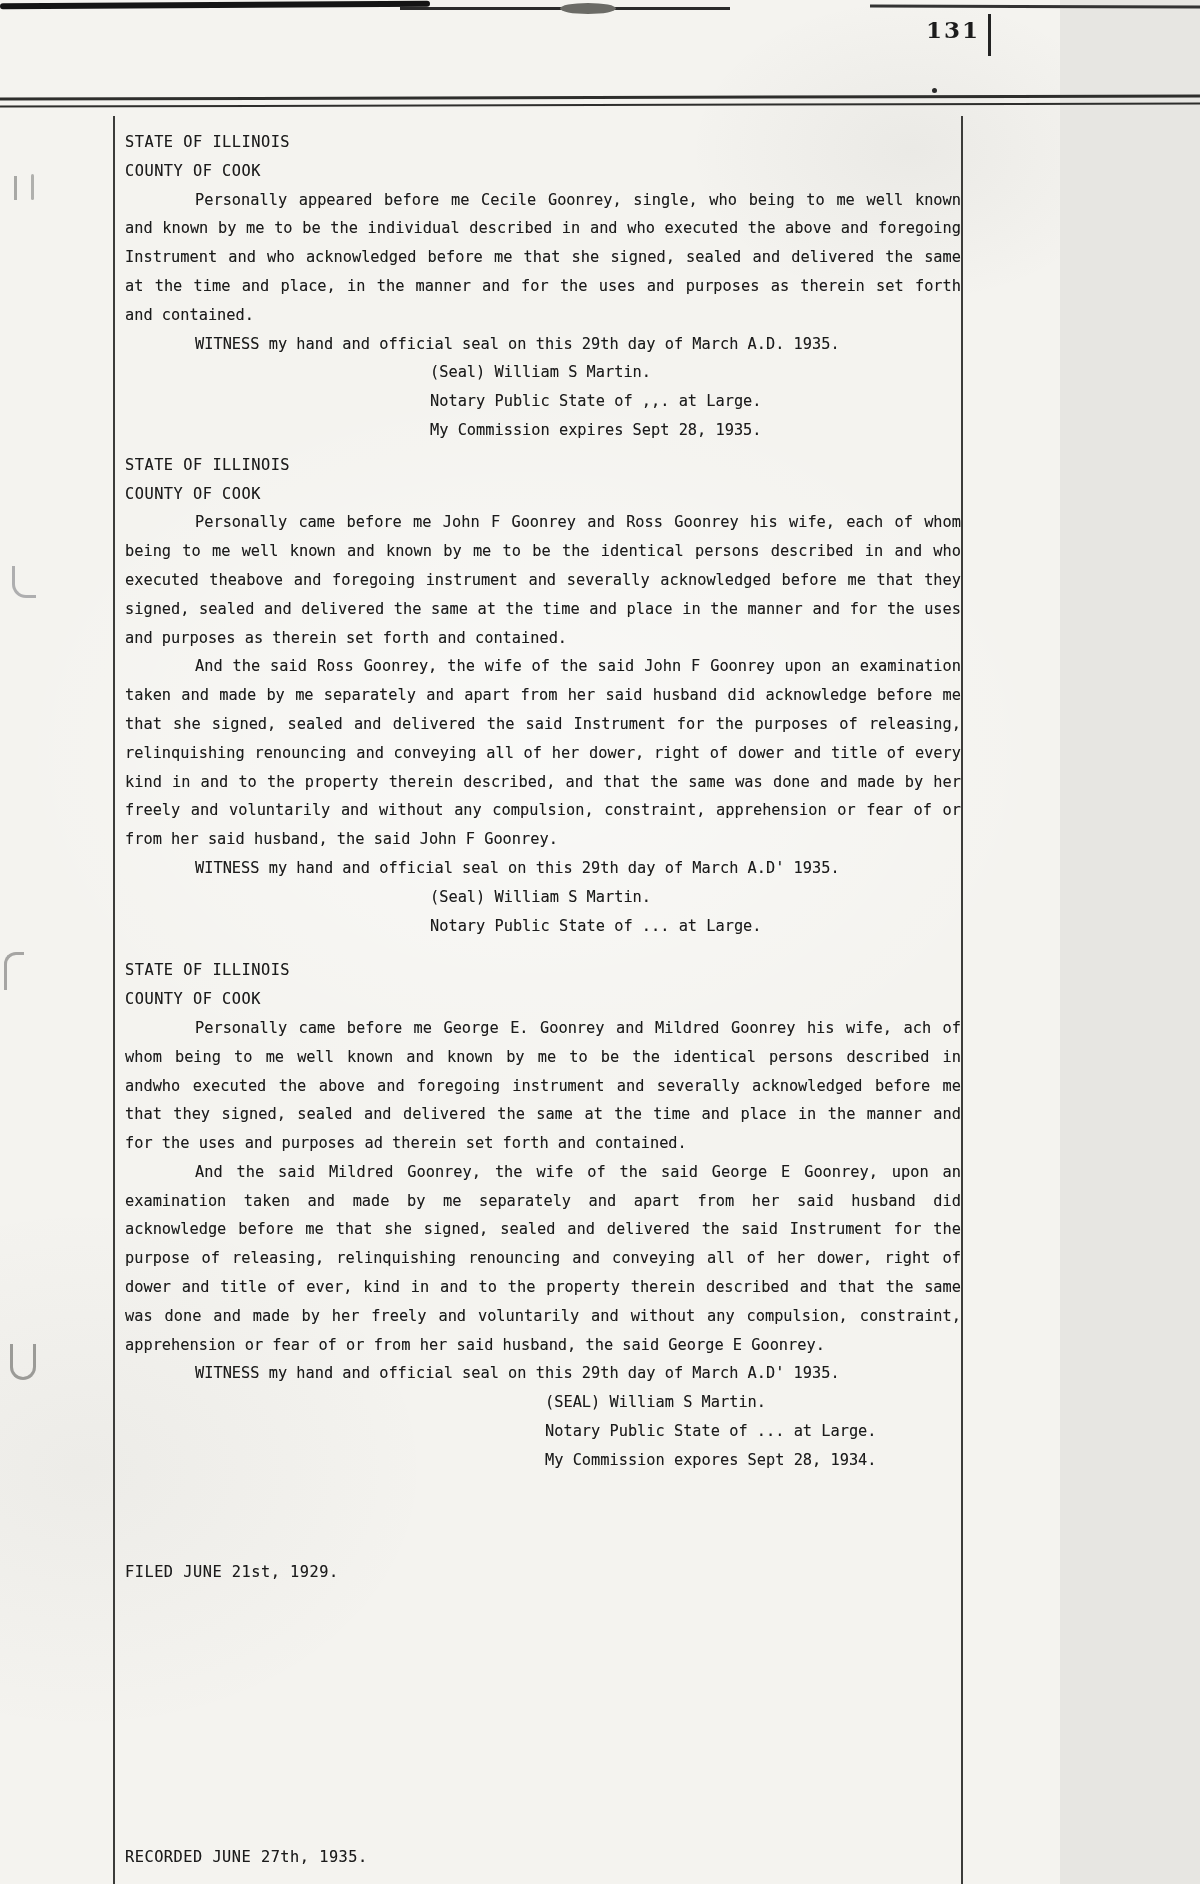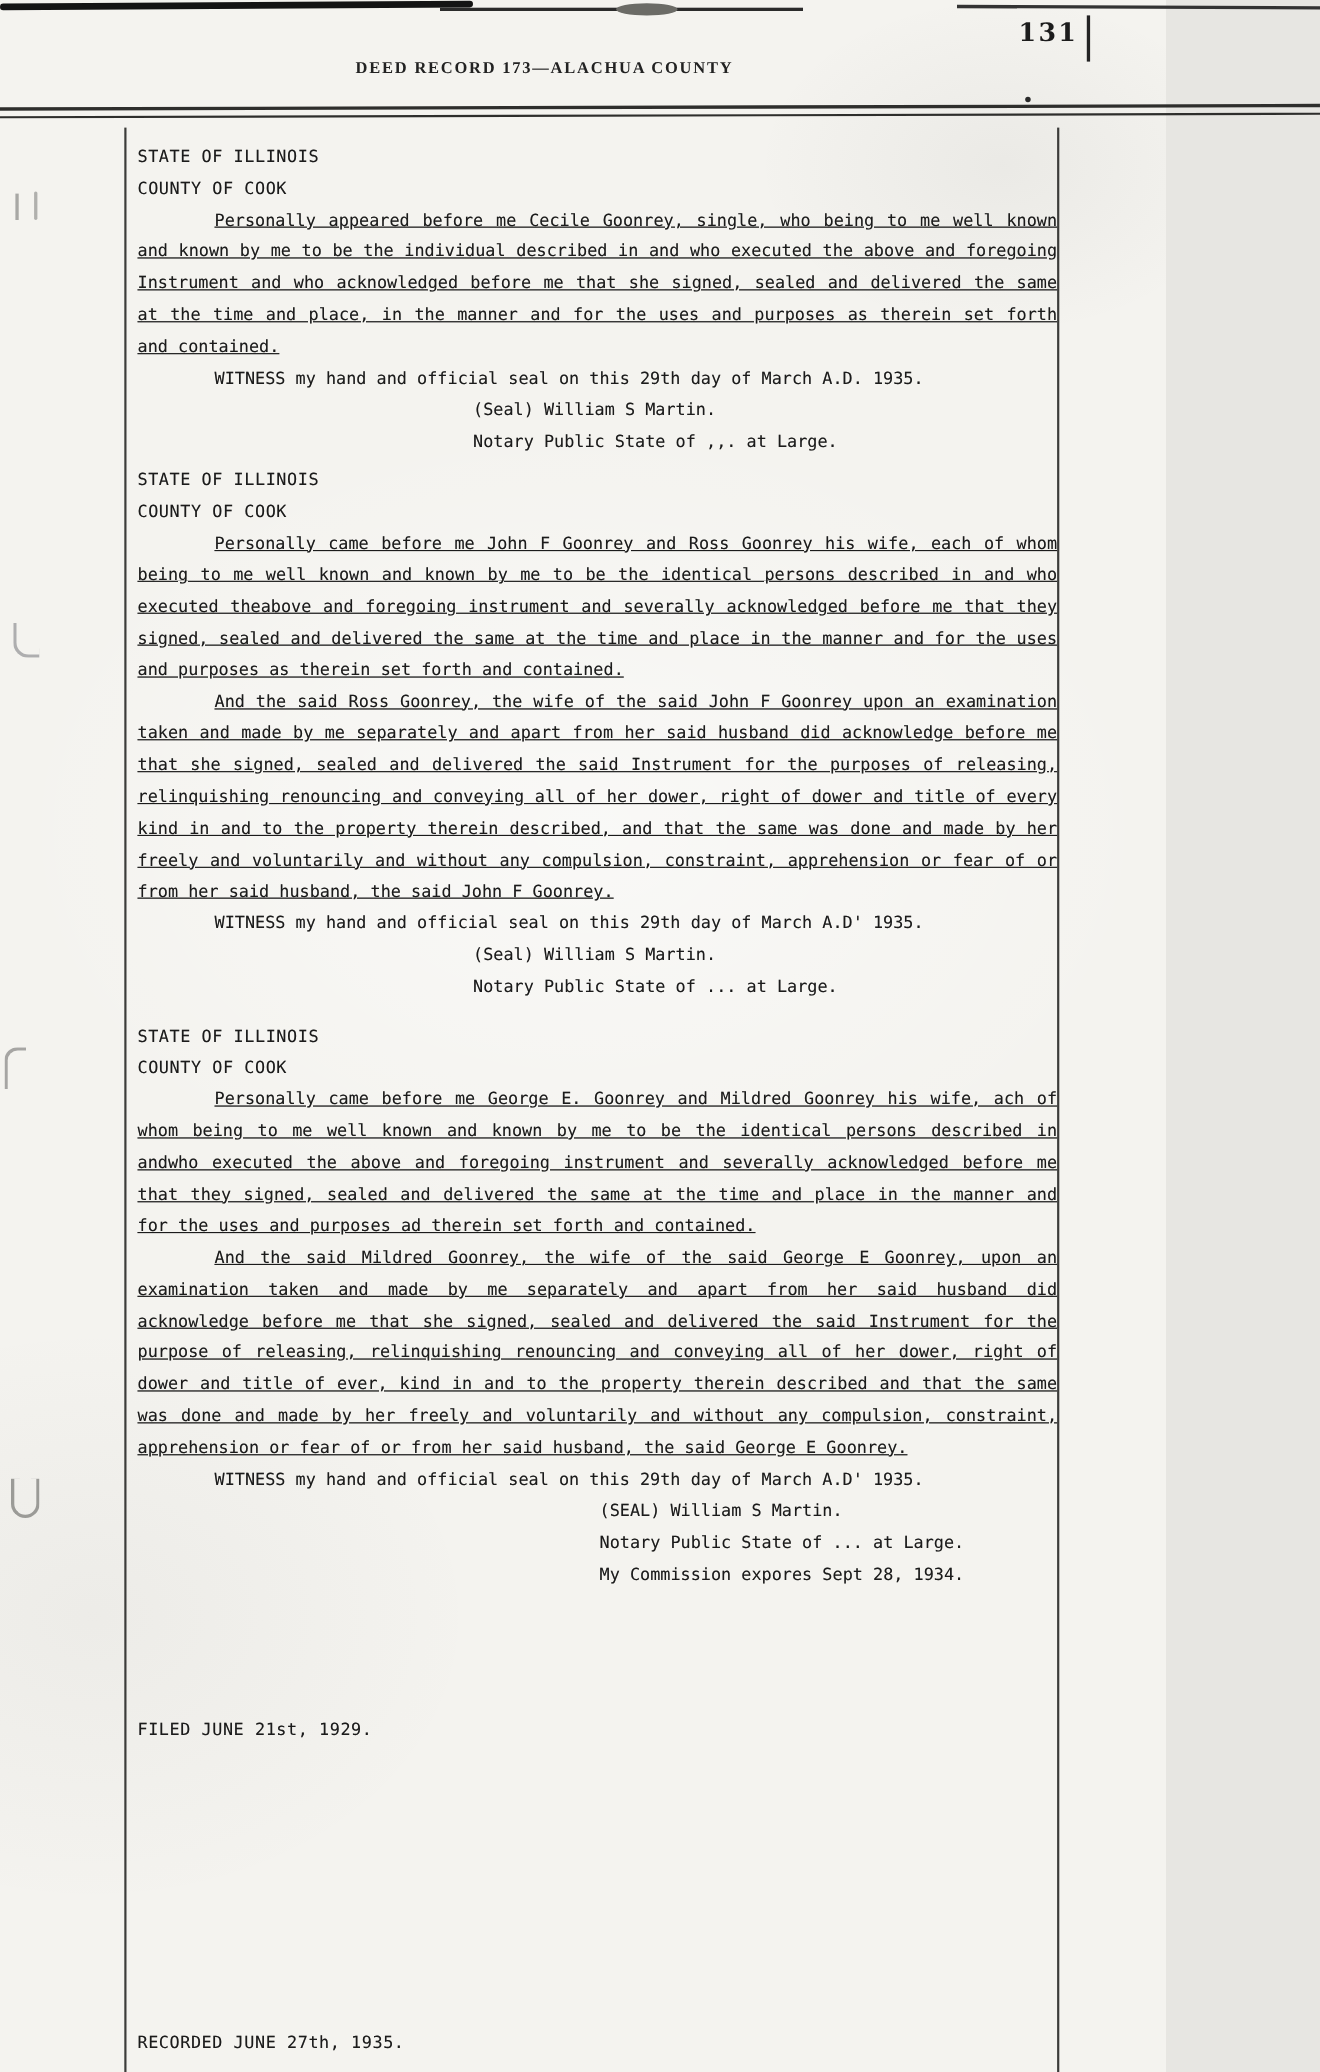--- a/index.html
+++ b/index.html
@@ -58,21 +58,21 @@
   .mark4  { left:10px; top:1344px; width:26px; height:36px; border:3px solid #7f7f7c; border-top:none; border-radius:0 0 13px 13px; }
 
   .content {
     position:absolute; left:125px; top:128px; width:836px;
     font-size:15.3px; line-height:28.8px; color:#1b1b1b;
     text-shadow:0 0 .4px rgba(0,0,0,.35);
   }
   .section.s2 { margin-top:6px; }
   .section.s3 { margin-top:16px; }
   .heading { letter-spacing:.5px; }
-  p.para { text-align:justify; text-indent:70px;text-decoration:underline; }
+  p.para { text-align:justify; text-indent:70px; }
   .witness { text-indent:70px; }
   .sealblock { margin-left:305px; }
   .sealblock.right { margin-left:420px; }
 
   .footer-line {
     position:absolute; left:125px;
     font-size:15.3px; color:#1b1b1b; letter-spacing:.5px;
     text-shadow:0 0 .4px rgba(0,0,0,.35);
   }
   .filed    { top:1563px; }
@@ -86,21 +86,20 @@
   <div class="torn-top">
     <div class="t1"></div>
     <div class="t2"></div>
     <div class="t3"></div>
     <div class="t4"></div>
   </div>
 
   <div class="page-number">131</div>
   <div class="edge-tick"></div>
 
-  <div class="header-title">DEED RECORD 173—ALACHUA COUNTY</div>
 
   <div class="header-rule">
     <div class="r1"></div>
     <div class="r2"></div>
   </div>
   <div class="ink-dot"></div>
 
   <div class="vrule vrule-left"></div>
   <div class="vrule vrule-right"></div>
 
@@ -113,20 +112,21 @@
   <div class="content">
 
     <div class="section s1">
       <div class="heading">STATE OF ILLINOIS</div>
       <div class="heading">COUNTY OF COOK</div>
       <p class="para">Personally appeared before me Cecile Goonrey, single, who being to me well known and known by me to be the individual described in and who executed the above and foregoing Instrument and who acknowledged before me that she signed, sealed and delivered the same at the time and place, in the manner and for the uses and purposes as therein set forth and contained.</p>
       <div class="witness">WITNESS my hand and official seal on this 29th day of March A.D. 1935.</div>
       <div class="sealblock">
         <div>(Seal) William S Martin.</div>
         <div>Notary Public State of ,,. at Large.</div>
+        <div>My Commission expires Sept 28, 1935.</div>
       </div>
     </div>
 
     <div class="section s2">
       <div class="heading">STATE OF ILLINOIS</div>
       <div class="heading">COUNTY OF COOK</div>
       <p class="para">Personally came before me John F Goonrey and Ross Goonrey his wife, each of whom being to me well known and known by me to be the identical persons described in and who executed theabove and foregoing instrument and severally acknowledged before me that they signed, sealed and delivered the same at the time and place in the manner and for the uses and purposes as therein set forth and contained.</p>
       <p class="para">And the said Ross Goonrey, the wife of the said John F Goonrey upon an examination taken and made by me separately and apart from her said husband did acknowledge before me that she signed, sealed and delivered the said Instrument for the purposes of releasing, relinquishing renouncing and conveying all of her dower, right of dower and title of every kind in and to the property therein described, and that the same was done and made by her freely and voluntarily and without any compulsion, constraint, apprehension or fear of or from her said husband, the said John F Goonrey.</p>
       <div class="witness">WITNESS my hand and official seal on this 29th day of March A.D' 1935.</div>
       <div class="sealblock">

